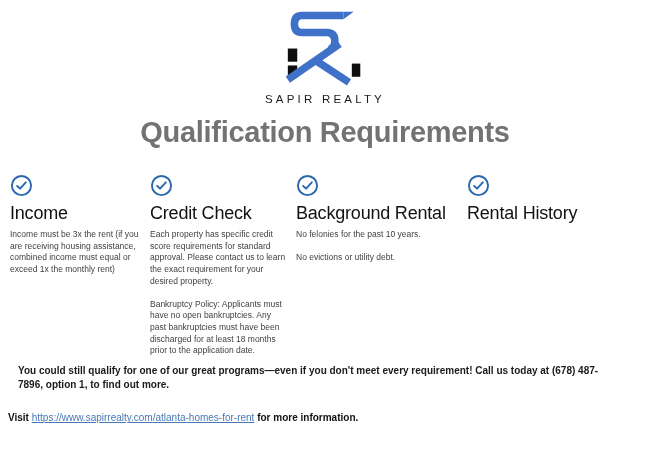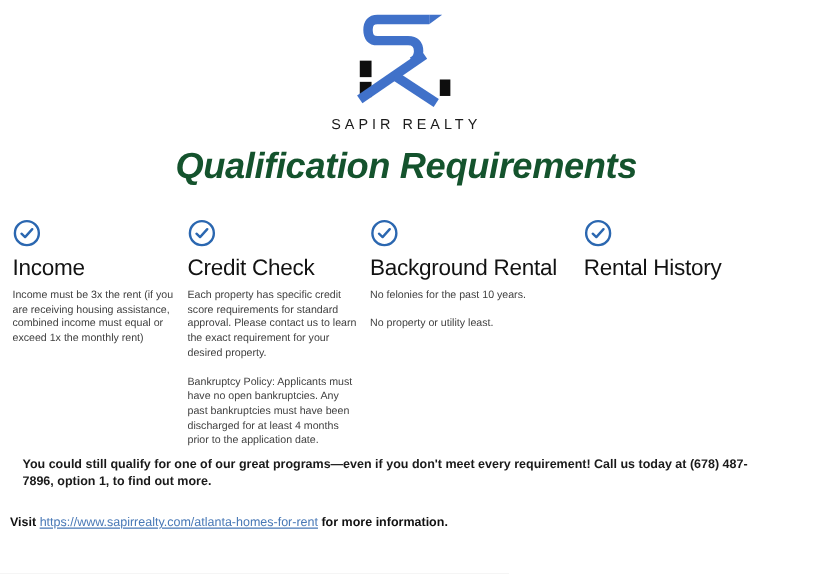--- a/index.html
+++ b/index.html
@@ -18,22 +18,22 @@
   }
   
   .header{text-align:center;padding-top:9px;}
   .logo-svg{display:inline-block;width:86px;height:80px;}
   .brand-name{
     font-size:11.5px;letter-spacing:3.2px;color:#1c1c1c;font-weight:500;
     margin-top:0px;
   }
   
   .page-title{
-    text-align:center;font-size:29px;font-weight:700;color:#14532d;
-    margin-top:11px;letter-spacing:-0.3px;font-style:italic;
+    text-align:center;font-size:29px;font-weight:700;color:#737373;
+    margin-top:11px;letter-spacing:-0.3px;
   }
   
   .columns{
     display:flex;padding:0 10px;margin-top:25px;min-height:188px;
   }
   .col{flex:0 0 auto;}
   .col-1{width:130px;margin-right:10px;}
   .col-2{width:136px;margin-right:10px;}
   .col-3{width:161px;margin-right:10px;}
   .col-4{width:173px;}
@@ -101,31 +101,31 @@
       <p class="col-body">Income must be 3x the rent (if you are receiving housing assistance, combined income must equal or exceed 1x the monthly rent)</p>
     </div>
 
     <div class="col col-2">
       <svg class="check-icon" viewBox="0 0 24 24" aria-hidden="true">
         <circle cx="12" cy="12" r="10"></circle>
         <path d="M7.5,12.5 L10.5,15.3 L16.5,8.7"></path>
       </svg>
       <div class="col-heading">Credit Check</div>
       <p class="col-body">Each property has specific credit score requirements for standard approval. Please contact us to learn the exact requirement for your desired property.</p>
-      <p class="col-body">Bankruptcy Policy: Applicants must have no open bankruptcies. Any past bankruptcies must have been discharged for at least 4 months prior to the application date.</p>
+      <p class="col-body">Bankruptcy Policy: Applicants must have no open bankruptcies. Any past bankruptcies must have been discharged for at least 18 months prior to the application date.</p>
     </div>
 
     <div class="col col-3">
       <svg class="check-icon" viewBox="0 0 24 24" aria-hidden="true">
         <circle cx="12" cy="12" r="10"></circle>
         <path d="M7.5,12.5 L10.5,15.3 L16.5,8.7"></path>
       </svg>
       <div class="col-heading">Background Rental</div>
       <p class="col-body">No felonies for the past 10 years.</p>
-      <p class="col-body">No property or utility least.</p>
+      <p class="col-body">No evictions or utility debt.</p>
     </div>
 
     <div class="col col-4">
       <svg class="check-icon" viewBox="0 0 24 24" aria-hidden="true">
         <circle cx="12" cy="12" r="10"></circle>
         <path d="M7.5,12.5 L10.5,15.3 L16.5,8.7"></path>
       </svg>
       <div class="col-heading">Rental History</div>
     </div>
 

